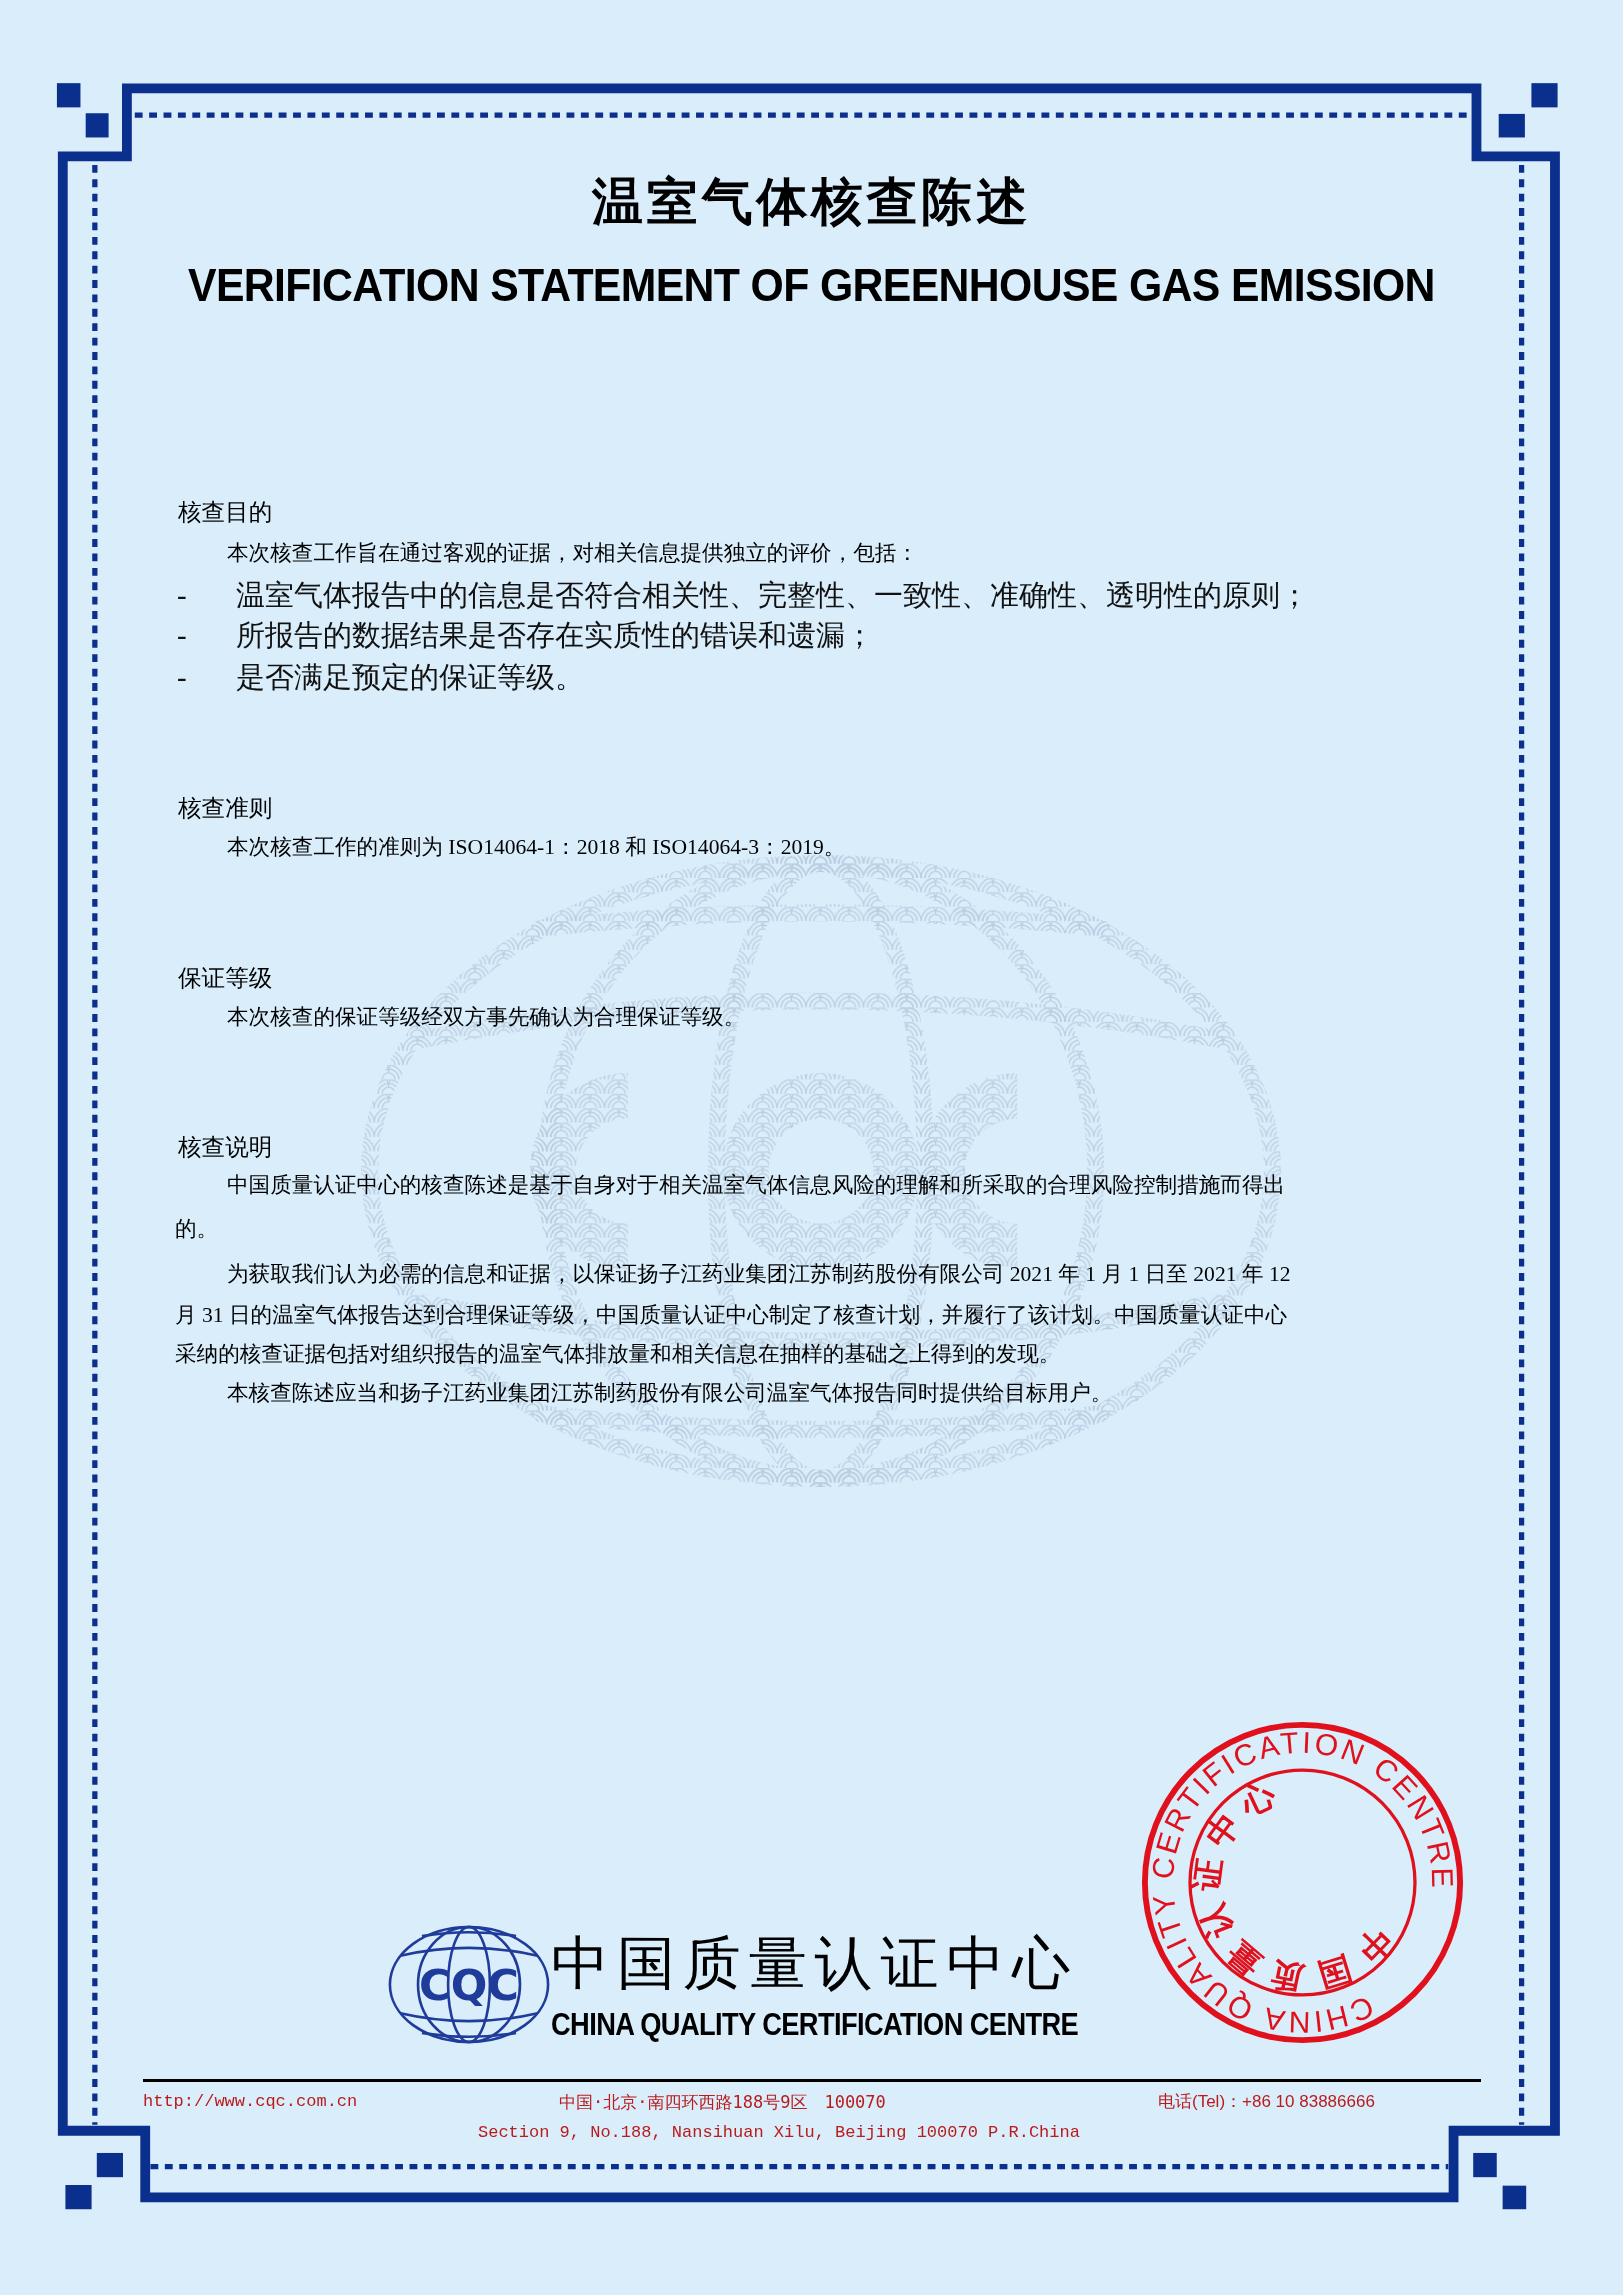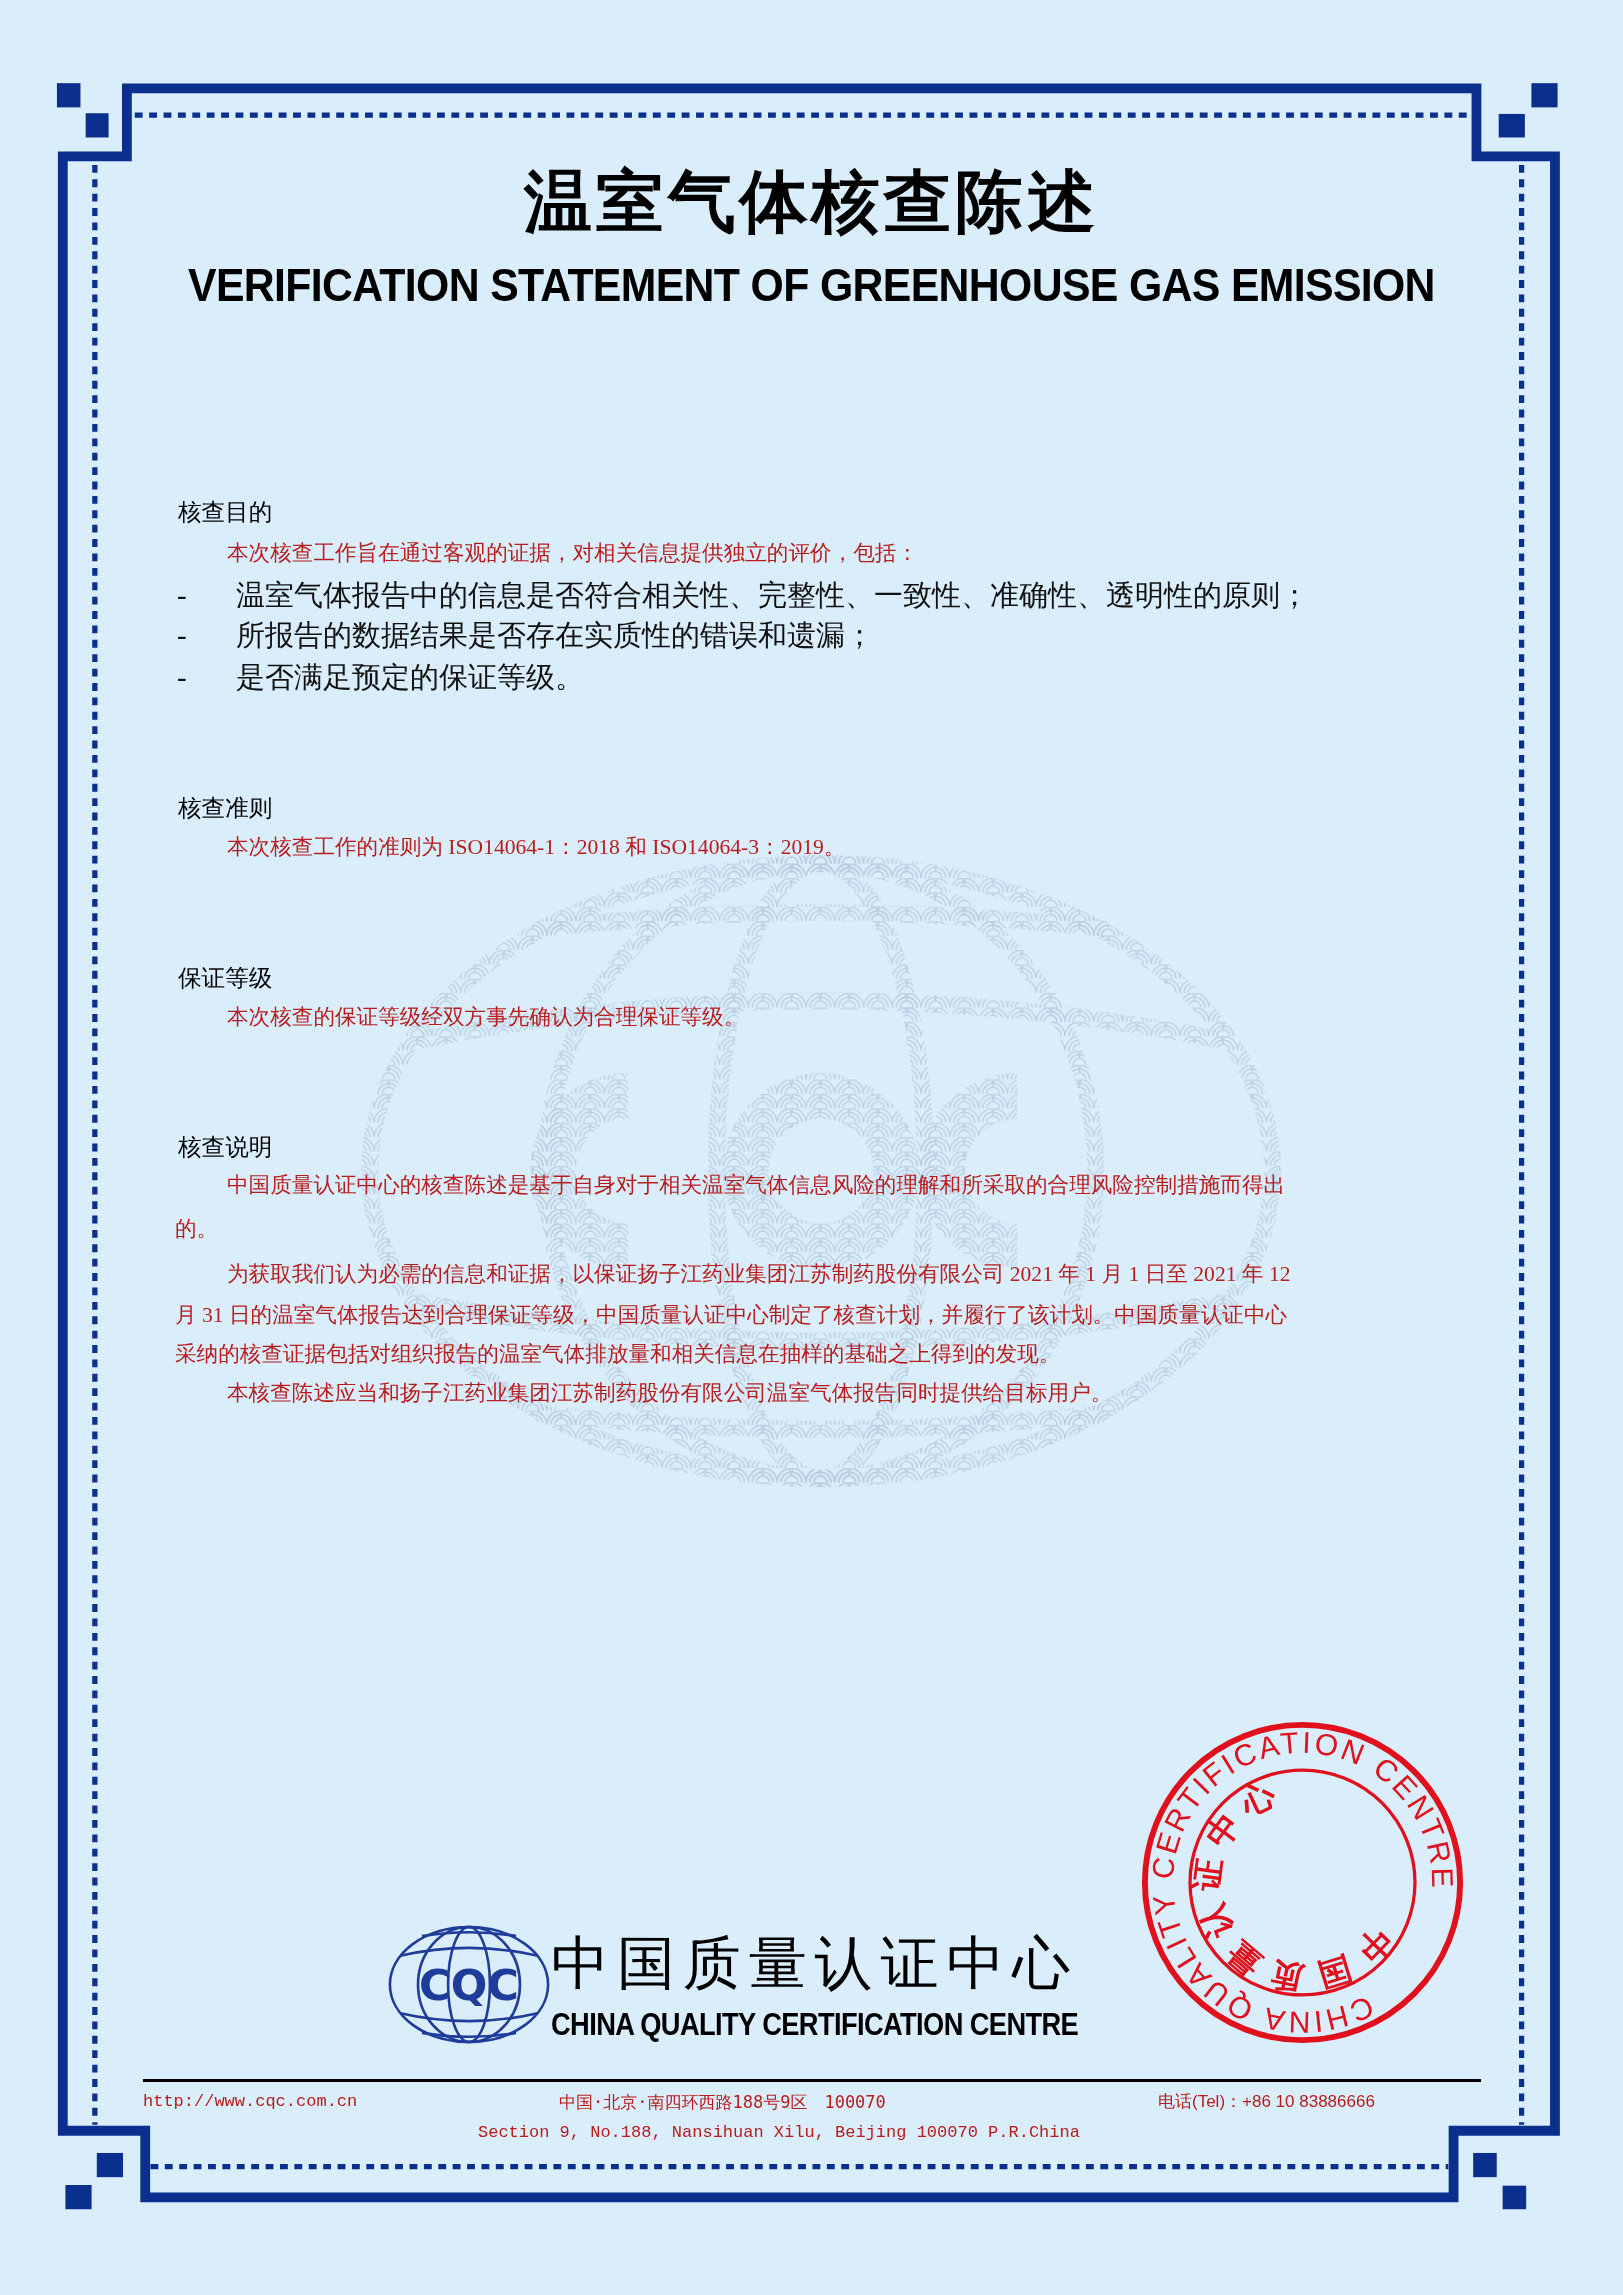--- a/index.html
+++ b/index.html
@@ -9,38 +9,38 @@
     position: relative; overflow: hidden;
     font-family: "Liberation Serif", "DejaVu Serif", serif;
     color: #111;
   }
   .abs { position: absolute; }
   .frame { position: absolute; left: 0; top: 0; width: 1623px; height: 2295px; pointer-events: none; }
 
   .title-cn {
     position: absolute; left: 0; width: 1623px; top: 162px; text-align: center;
     font-family: "DejaVu Sans", "Liberation Sans", sans-serif; font-weight: bold;
-    font-size: 68px; letter-spacing: 3.9px; line-height: 79px; color: #000;
+    font-size: 51px; letter-spacing: 3.9px; line-height: 79px; color: #000;
   }
   .title-en {
     position: absolute; left: 0; width: 1623px; top: 257px; text-align: center;
     font-family: "Liberation Sans", "DejaVu Sans", sans-serif; font-weight: bold;
     font-size: 46px; line-height: 56px; color: #000;
     transform: scaleX(0.93); transform-origin: 811px 0;
     letter-spacing: -0.7px;
   }
 
   .section-heading {
     position: absolute; left: 178px;
     font-family: "DejaVu Sans", "Liberation Sans", sans-serif;
     font-size: 23.6px; line-height: 31px; color: #000;
   }
   .body-line {
     position: absolute; left: 175px; width: 1273px;
-    font-size: 21.6px; line-height: 30px; white-space: nowrap; color: #b91c1c;
+    font-size: 21.6px; line-height: 30px; white-space: nowrap; color: #000000;
   }
   .indent { padding-left: 52px; }
   .bullet-row { position: absolute; left: 177px; font-size: 29px; line-height: 30px; white-space: nowrap; }
   .bullet-dash { display: inline-block; width: 59px; }
 
   .logo-cn {
     position: absolute; left: 551px; top: 1929px;
     font-family: "DejaVu Sans", "Liberation Sans", sans-serif;
     font-size: 58px; line-height: 68px; letter-spacing: 7.9px; color: #000;
   }

